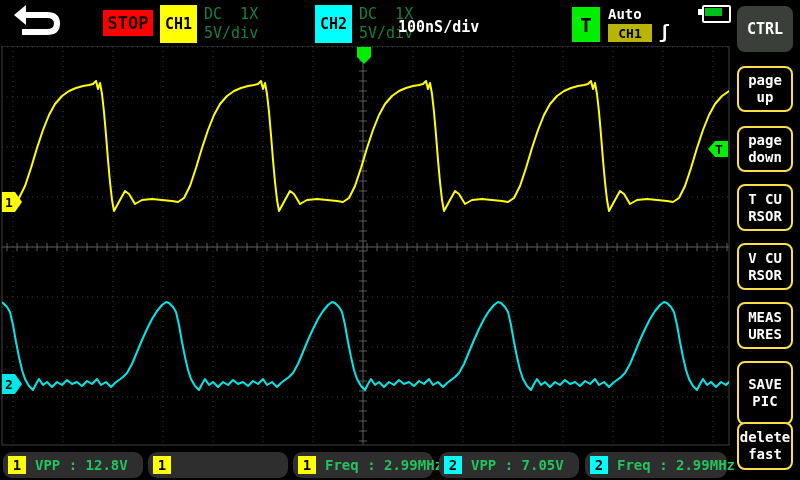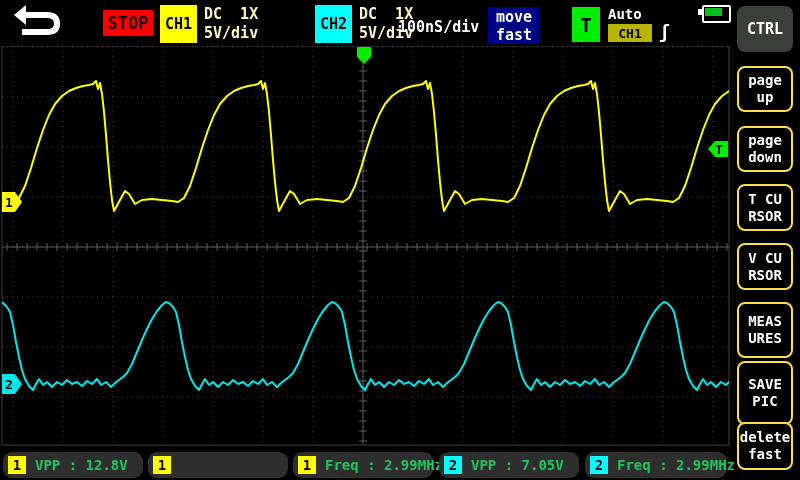--- a/index.html
+++ b/index.html
@@ -8,21 +8,21 @@
 
   
   .topbar{position:absolute;left:0;top:0;width:800px;height:46px;background:#000;z-index:5;}
   .backicon{position:absolute;left:14px;top:4px;width:48px;height:34px;}
   .stop{position:absolute;left:103px;top:10px;width:50px;height:26px;background:#ff0000;
         color:#1a0000;font-weight:bold;font-size:17px;display:flex;align-items:center;justify-content:center;}
   .chbadge{position:absolute;top:5px;width:37px;height:38px;color:#000;font-weight:bold;font-size:15px;
         display:flex;align-items:center;justify-content:center;}
   .ch1badge{left:160px;background:#ffff00;}
   .ch2badge{left:315px;background:#00ffff;}
-  .chinfo{position:absolute;top:5px;color:#fef9c3;font-weight:bold;font-size:15px;line-height:19px;white-space:pre;text-align:center;}
+  .chinfo{position:absolute;top:5px;color:#15803d;font-weight:normal;font-size:15px;line-height:19px;white-space:pre;text-align:center;}
   .ch1info{left:204px;}
   .ch2info{left:359px;}
   .timebase{position:absolute;left:398px;top:18px;color:#fff;font-weight:bold;font-size:15px;}
   .movefast{position:absolute;left:488px;top:7px;width:52px;height:37px;background:#000085;color:#fff;
         font-weight:bold;font-size:15px;line-height:18px;white-space:pre-line;text-align:center;
         display:flex;align-items:center;justify-content:center;}
   .tbadge{position:absolute;left:572px;top:7px;width:28px;height:35px;background:#00ee00;color:#000;
         font-weight:bold;font-size:19px;display:flex;align-items:center;justify-content:center;}
   .trigmode{position:absolute;left:608px;top:6px;color:#fff;font-weight:bold;font-size:14px;}
   .trigsrc{position:absolute;left:608px;top:24px;width:44px;height:18px;background:#b9b400;color:#000;
@@ -222,22 +222,20 @@
 
     <div class="chbadge ch1badge">CH1</div>
     <div class="chinfo ch1info">DC  1X
 5V/div</div>
 
     <div class="chbadge ch2badge">CH2</div>
     <div class="chinfo ch2info">DC  1X
 5V/div</div>
 
     <div class="timebase">100nS/div</div>
-    <div class="movefast">move
-fast</div>
 
     <div class="tbadge">T</div>
     <div class="trigmode">Auto</div>
     <div class="trigsrc">CH1</div>
     <div class="trigedge">ʃ</div>
 
     <div class="battnub"></div>
     <div class="battery">
       <div class="battfill"></div>
     </div>
@@ -246,21 +244,21 @@
   <div>
     <div class="btn active" style="top:6px;height:46px;">CTRL</div>
     <div class="btn" style="top:66px;height:46px;">page
 up</div>
     <div class="btn" style="top:126px;height:46px;">page
 down</div>
     <div class="btn" style="top:184px;height:47px;">T CU
 RSOR</div>
     <div class="btn" style="top:243px;height:47px;">V CU
 RSOR</div>
-    <div class="btn" style="top:302px;height:56px;">MEAS
+    <div class="btn" style="top:302px;height:47px;">MEAS
 URES</div>
     <div class="btn" style="top:361px;height:64px;">SAVE
 PIC</div>
     <div class="btn" style="top:422px;height:48px;">delete
 fast</div>
   </div>
 
   <div class="bottombar">
     <div class="pill" style="left:3px;width:140px;">
       <span class="mbadge c1">1</span>

